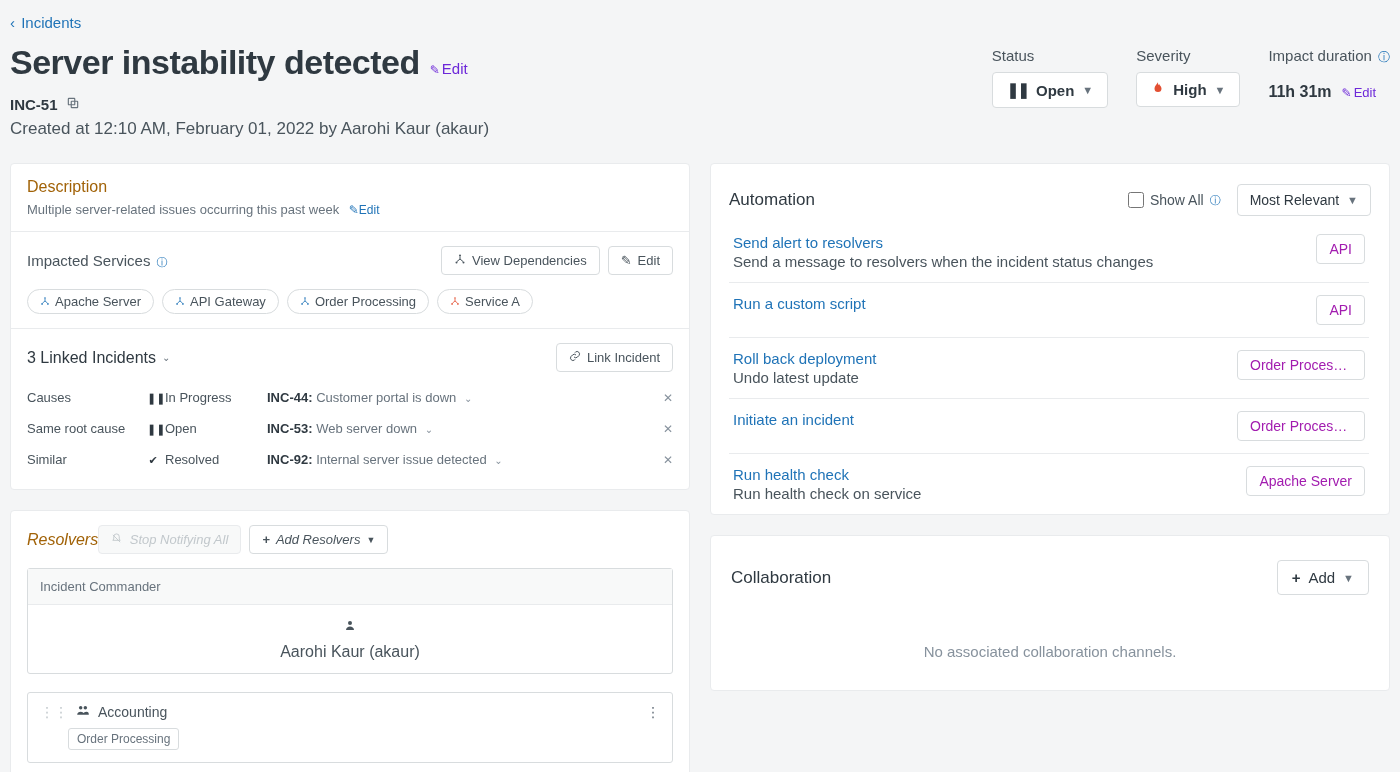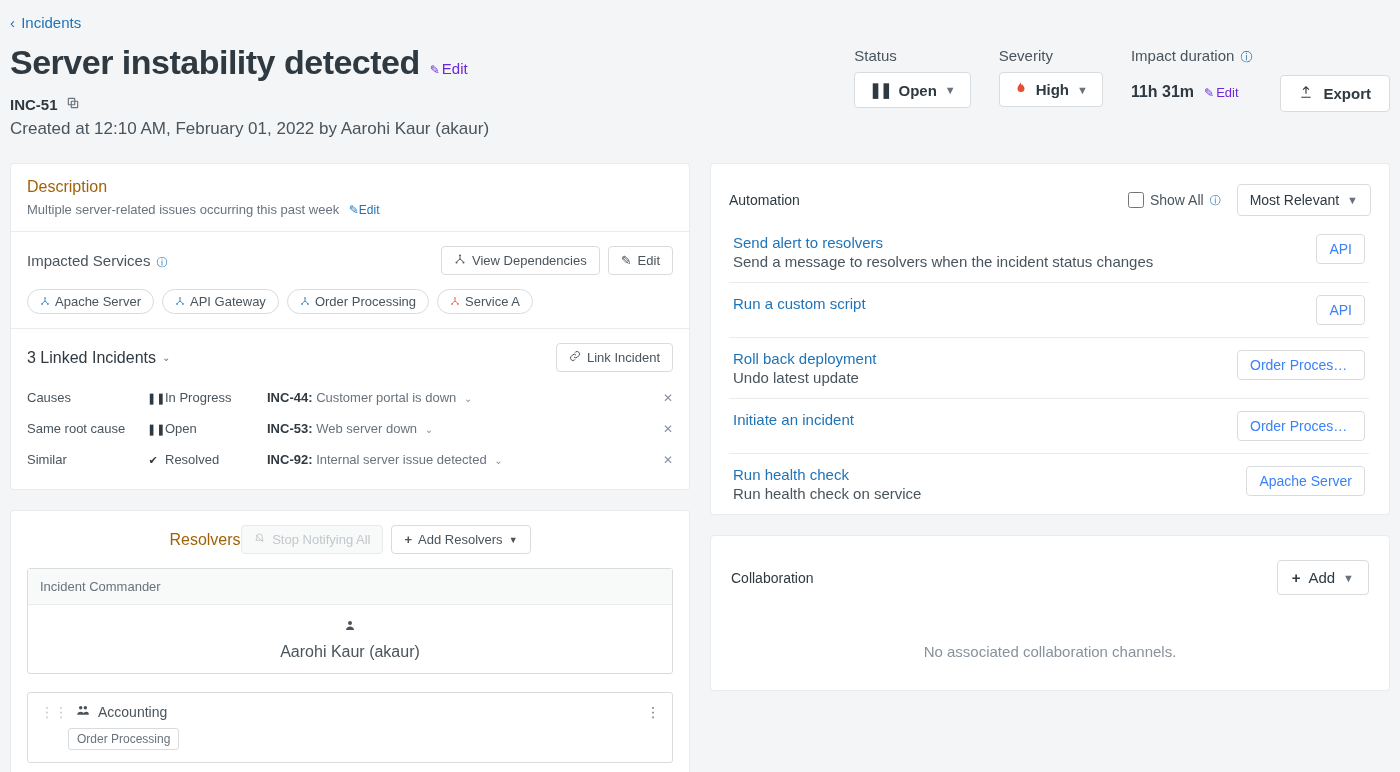--- a/index.html
+++ b/index.html
@@ -105,21 +105,21 @@
 }
 .col { flex: 1; display: flex; flex-direction: column; gap: 20px; min-width: 0; }
 .panel {
   background: #fff;
   border: 1px solid #e9ebed;
   border-radius: 4px;
 }
 .panel-section { padding: 14px 16px; border-top: 1px solid #e9ebed; }
 .panel-section:first-child { border-top: none; }
 .sec-title { font-size: 16px; color: #a16207; font-weight: 400; margin-bottom: 6px; }
-.sec-title-big { font-size: 14px; font-weight: 400; color: #2f3941; }
+.sec-title-big { font-size: 17px; font-weight: 400; color: #2f3941; }
 .desc-text { font-size: 13px; color: #68737d; }
 .desc-text .mini-edit { color: #1f73b7; font-size: 12px; cursor: pointer; margin-left: 6px; }
 .section-flex { display: flex; justify-content: space-between; align-items: center; }
 .btn-sm {
   background: #fff;
   border: 1px solid #d8dcde;
   border-radius: 4px;
   padding: 6px 12px;
   display: inline-flex;
   align-items: center;
@@ -148,21 +148,21 @@
 .linked-title { font-size: 16px; color: #2f3941; display: inline-flex; gap: 6px; align-items: center; }
 .linked-table { width: 100%; margin-top: 10px; border-collapse: collapse; font-size: 13px; }
 .linked-table td { padding: 8px 0; color: #68737d; vertical-align: middle; }
 .linked-table .rel { width: 120px; color: #49545c; }
 .linked-table .stat { width: 120px; color: #49545c; }
 .linked-table .inc-cell b { color: #2f3941; }
 .linked-table .unlink { text-align: right; color: #87929d; cursor: pointer; font-size: 12px; width: 30px; }
 .linked-table .inc-cell .drop { color: #87929d; font-size: 10px; margin-left: 4px; cursor: pointer; }
 .status-ico { color: #2f3941; font-size: 11px; margin-right: 6px; display: inline-block; width: 12px; text-align: center; }
 
-.resolvers-header { padding: 14px 16px; display: flex; justify-content: center; align-items: center; }
+.resolvers-header { padding: 14px 16px; display: flex; justify-content: flex-start; align-items: center; font-style: italic; }
 .disabled-btn {
   background: #f8f9f9;
   border: 1px solid #e9ebed;
   color: #c2c8cc;
   border-radius: 4px;
   padding: 6px 12px;
   font-size: 13px;
   cursor: not-allowed;
 }
 .resolver-body { padding: 0 16px 16px 16px; }
@@ -226,21 +226,21 @@
 }
 .auto-item:first-child { border-top: none; }
 .auto-text { flex: 1; min-width: 0; }
 .auto-title { color: #1f73b7; font-size: 15px; cursor: pointer; }
 .auto-desc { color: #49545c; font-size: 15px; margin-top: 2px; white-space: nowrap; overflow: hidden; text-overflow: ellipsis; }
 .auto-badge {
   border: 1px solid #d8dcde;
   border-radius: 4px;
   padding: 6px 12px;
   font-size: 14px;
-  color: #3b82f6;
+  color: #a21caf;
   white-space: nowrap;
   max-width: 128px;
   overflow: hidden;
   text-overflow: ellipsis;
   flex-shrink: 0;
 }
 
 .collab-panel { padding: 24px 20px 30px 20px; }
 .collab-header { display: flex; justify-content: space-between; align-items: center; }
 .collab-empty { text-align: center; color: #87929d; font-size: 15px; margin-top: 48px; }
@@ -301,30 +301,20 @@
         <span class="status-label">
           <span>Impact duration</span>
           <span class="info-icon">ⓘ</span>
         </span>
         <span class="impact-val">
           <span>11h 31m</span>
           <span class="edit-link">
             <span class="pencil">✎</span><span>Edit</span>
           </span>
         </span>
-      </div>
-      <div>
-        <div class="export-btn">
-          <span>
-            <svg width="14" height="14" viewBox="0 0 24 24" fill="none" stroke="currentColor" stroke-width="2">
-                <path d="M12 3v12M7 8l5-5 5 5M4 21h16"></path>
-              </svg>
-          </span>
-          <span>Export</span>
-        </div>
       </div>
     </div>
   </div>
 
   <div class="columns">
 
     <div class="col">
       <div class="panel">
         <div class="panel-section">
           <div class="sec-title">Description</div>

